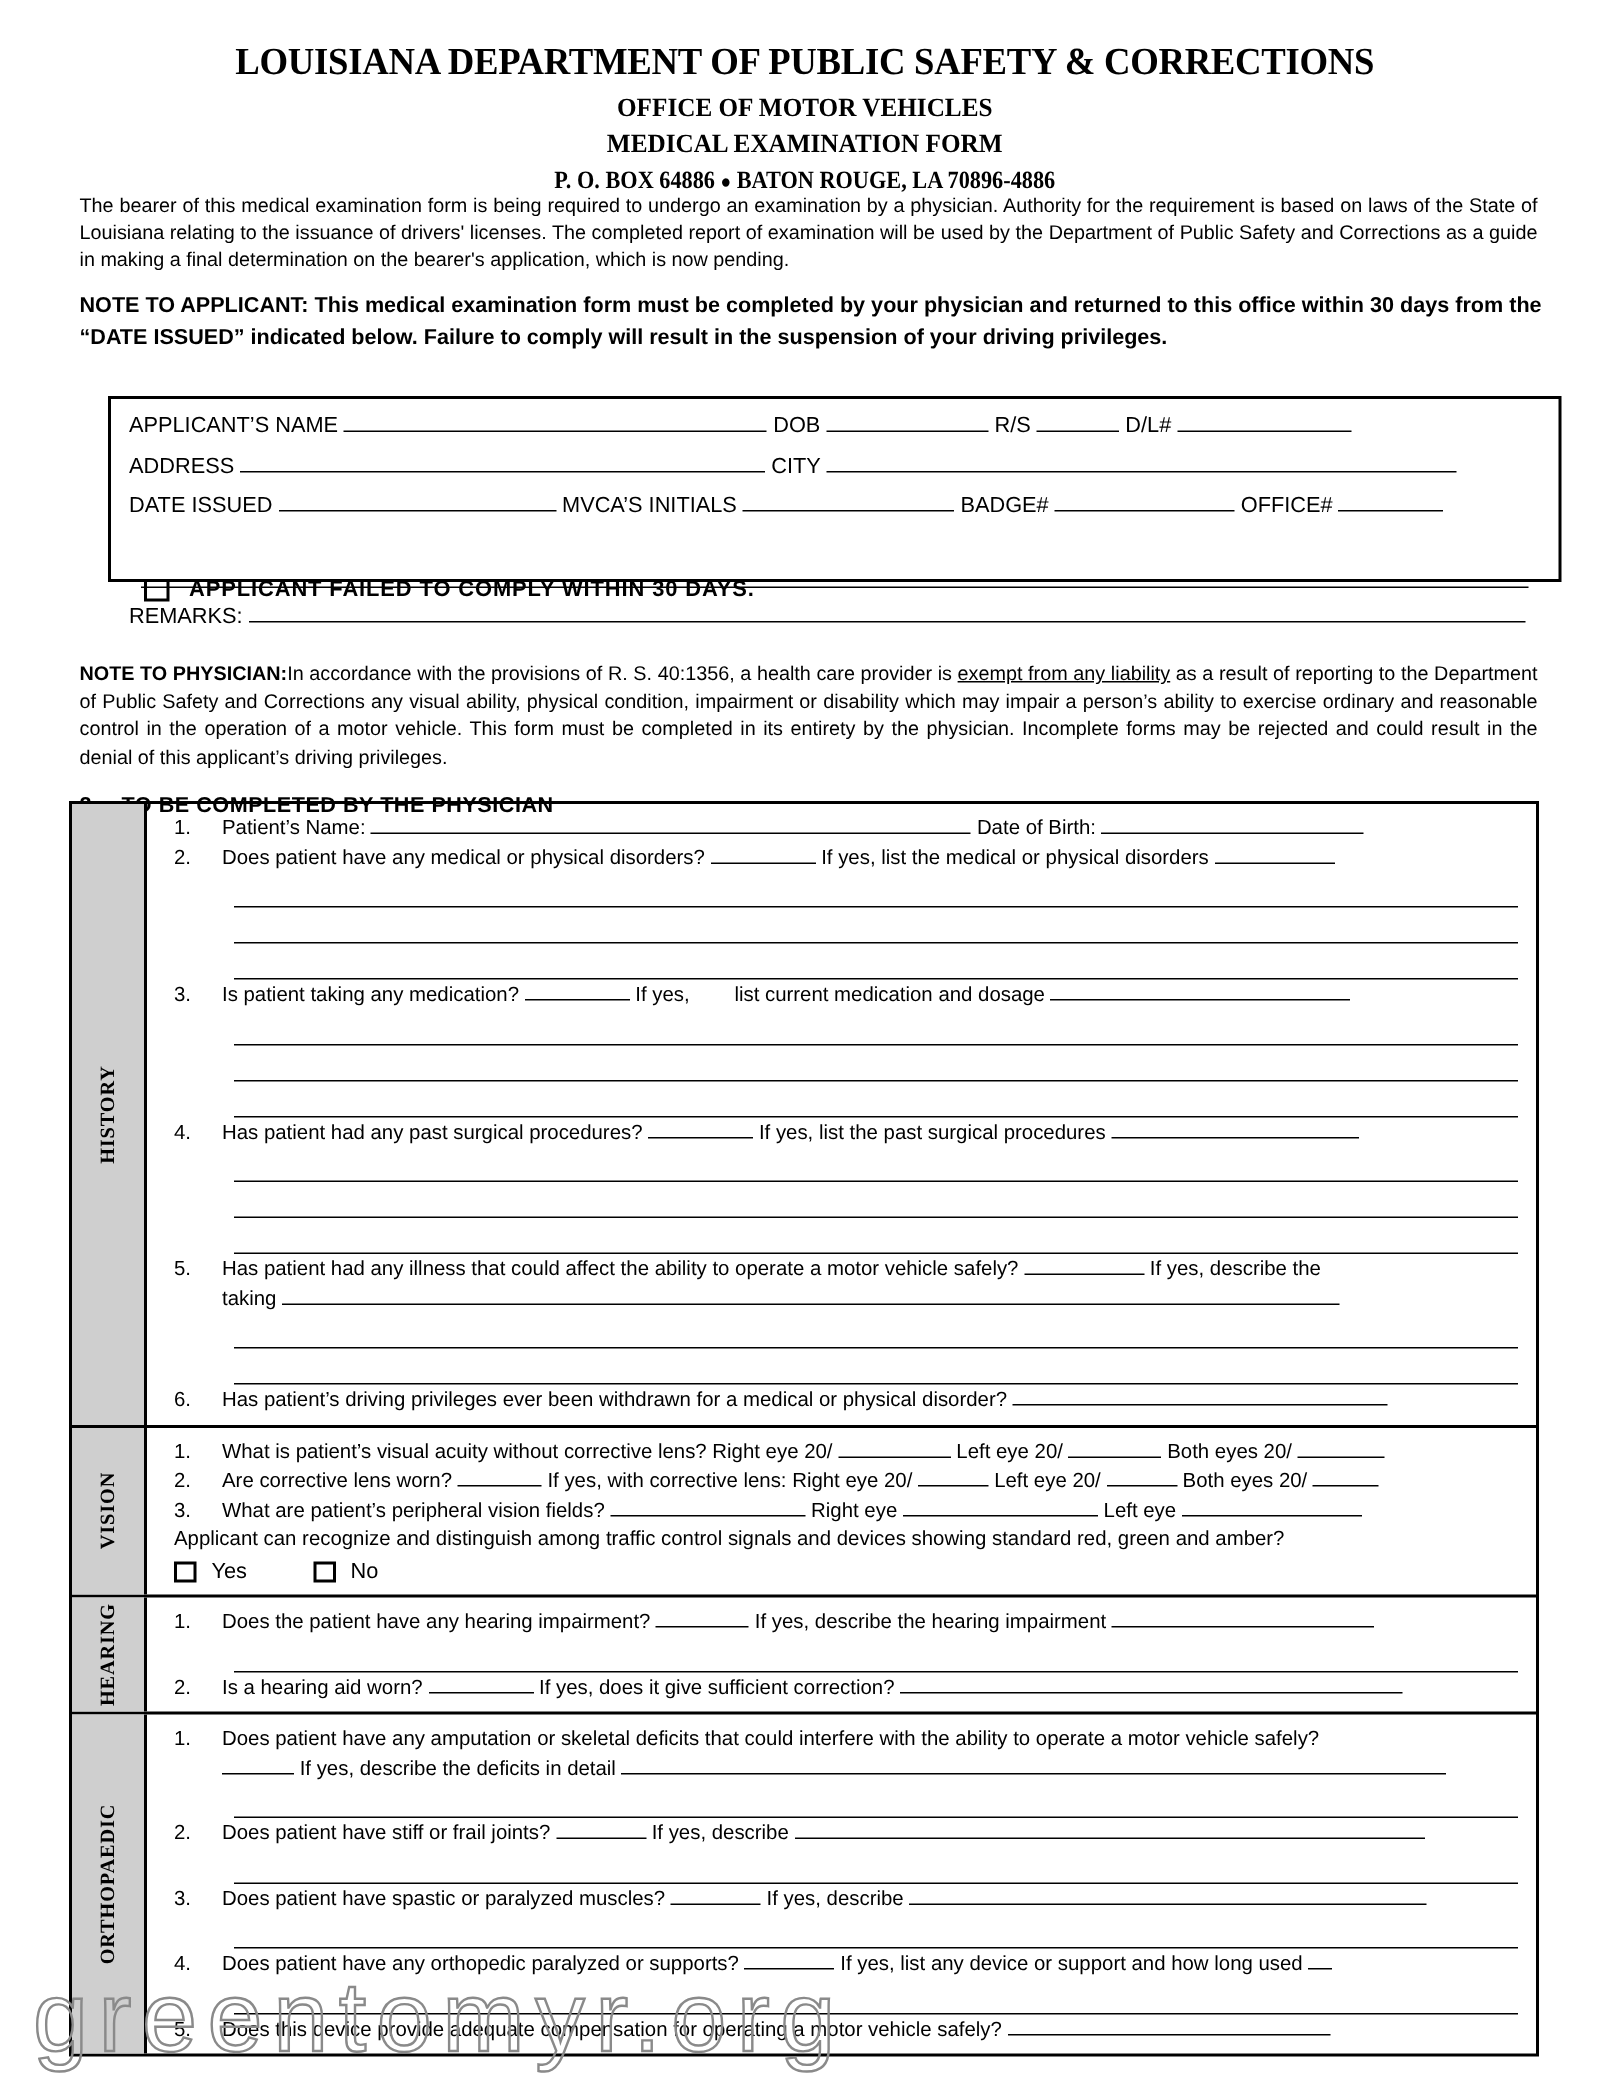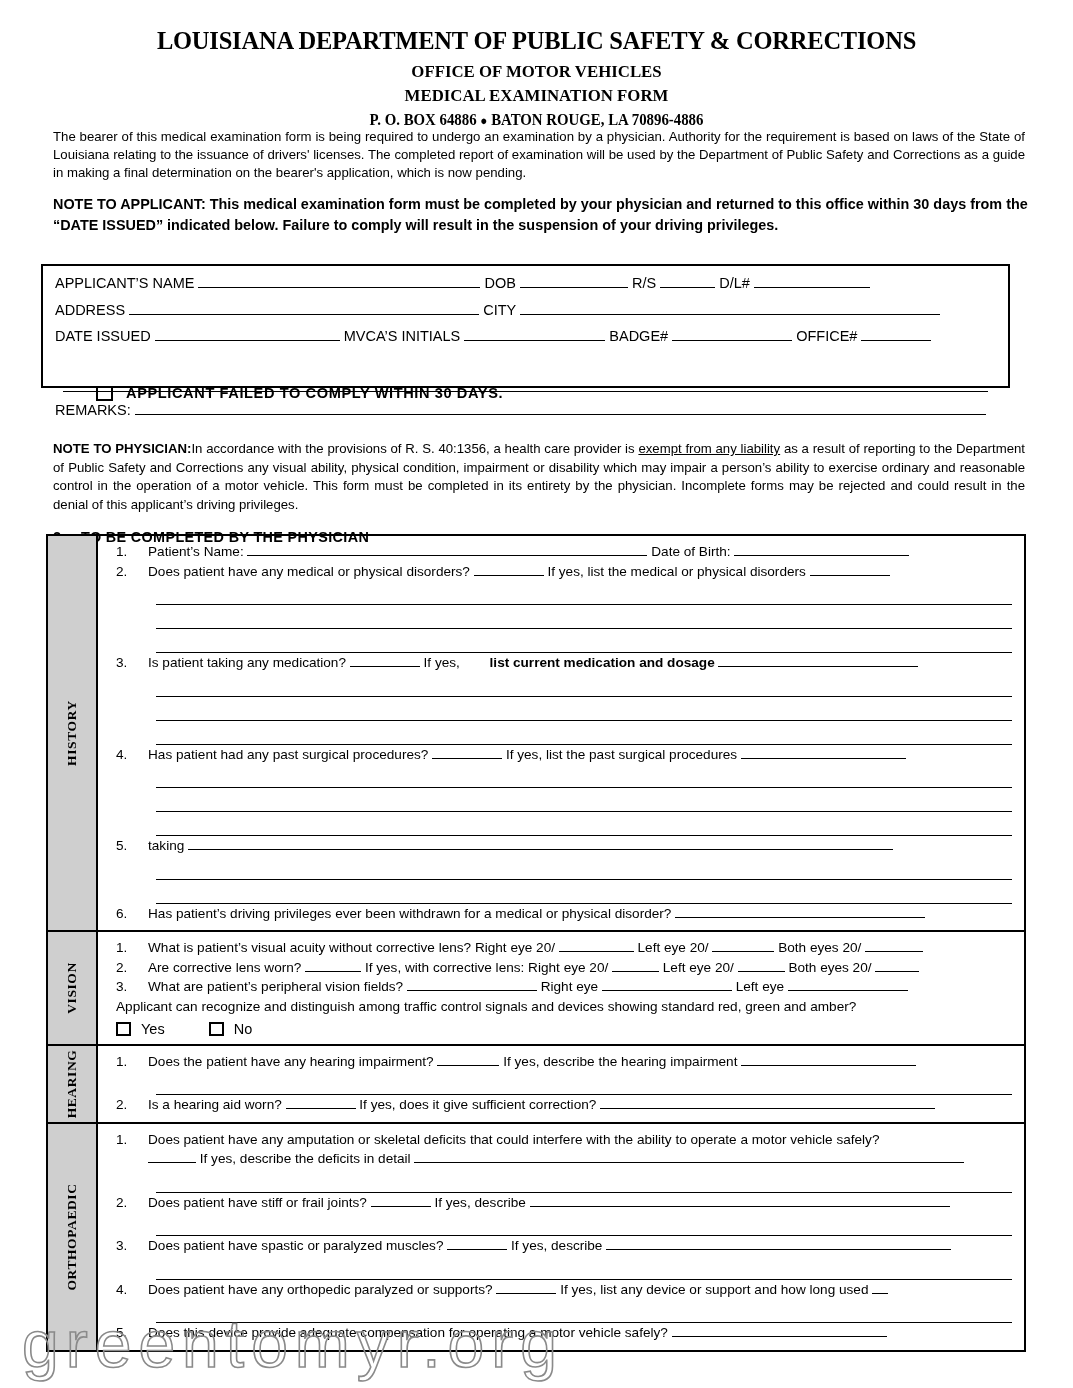--- a/index.html
+++ b/index.html
@@ -79,21 +79,21 @@
     left: 53px;
     font-size: 14.4px;
     font-weight: bold;
     letter-spacing: 0.35px;
   }
   .sec-num { display: inline-block; width: 28px; }
 
   
   .omvbox {
     position: absolute;
-    left: 41px;
+    left: 72px;
     top: 264px;
     width: 969px;
     height: 124px;
     border: 2px solid #000;
     box-sizing: border-box;
   }
   .omv-line {
     position: absolute;
     font-size: 14.5px;
     white-space: nowrap;
@@ -309,35 +309,36 @@
           </div>
           <div class="qrow">
             <div class="qnum">2.</div>
             <div class="qtext"><span>Does patient have any medical or physical disorders? </span><span class="r" style="width: 70px;"></span> <span>If yes, list the medical or physical disorders </span><span class="r" style="width: 80px;"></span> </div>
           </div>
           <div class="blankline"></div>
           <div class="blankline"></div>
           <div class="blankline"></div>
           <div class="qrow">
             <div class="qnum">3.</div>
-            <div class="qtext"><span>Is patient taking any medication? </span><span class="r" style="width: 70px;"></span> <span>If yes, </span><span style="font-weight: bold; padding-left: 26px;">list current medication and dosage </span><span class="r" style="width: 200px;"></span> </div>
+            <div class="qtext"><span>Is patient taking any medication? </span><span class="r" style="width: 70px;"></span> <span>If yes, </span><span style="font-weight: normal; padding-left: 26px;">list current medication and dosage </span><span class="r" style="width: 200px;"></span> </div>
           </div>
           <div class="blankline"></div>
           <div class="blankline"></div>
           <div class="blankline"></div>
           <div class="qrow">
             <div class="qnum">4.</div>
             <div class="qtext"><span>Has patient had any past surgical procedures? </span><span class="r" style="width: 70px;"></span> <span>If yes, list the past surgical procedures </span><span class="r" style="width: 165px;"></span> </div>
           </div>
           <div class="blankline"></div>
           <div class="blankline"></div>
           <div class="blankline"></div>
           <div class="qrow">
             <div class="qnum">5.</div>
             <div class="qtext">
+              <div><span>Has patient had any illness that could affect the ability to operate a motor vehicle safely? </span><span class="r" style="width: 80px;"></span><span> If yes, describe the</span></div>
               <div><span>taking </span><span class="r" style="width: 705px;"></span></div>
             </div>
           </div>
           <div class="blankline"></div>
           <div class="blankline"></div>
           <div class="qrow">
             <div class="qnum">6.</div>
             <div class="qtext"><span>Has patient’s driving privileges ever been withdrawn for a medical or physical disorder? </span><span class="r" style="width: 250px;"></span> </div>
           </div>
         </div>

